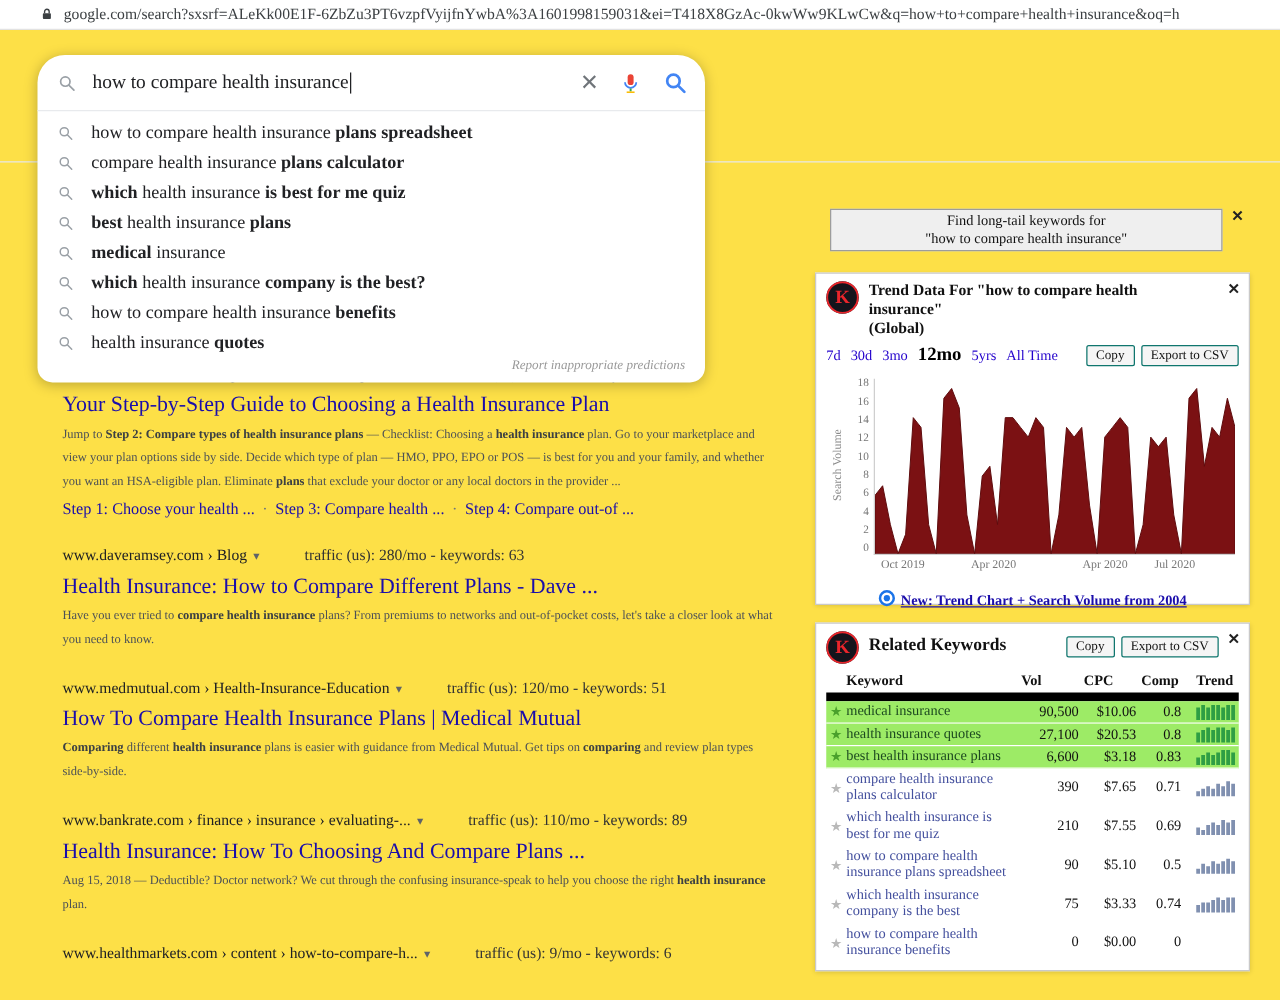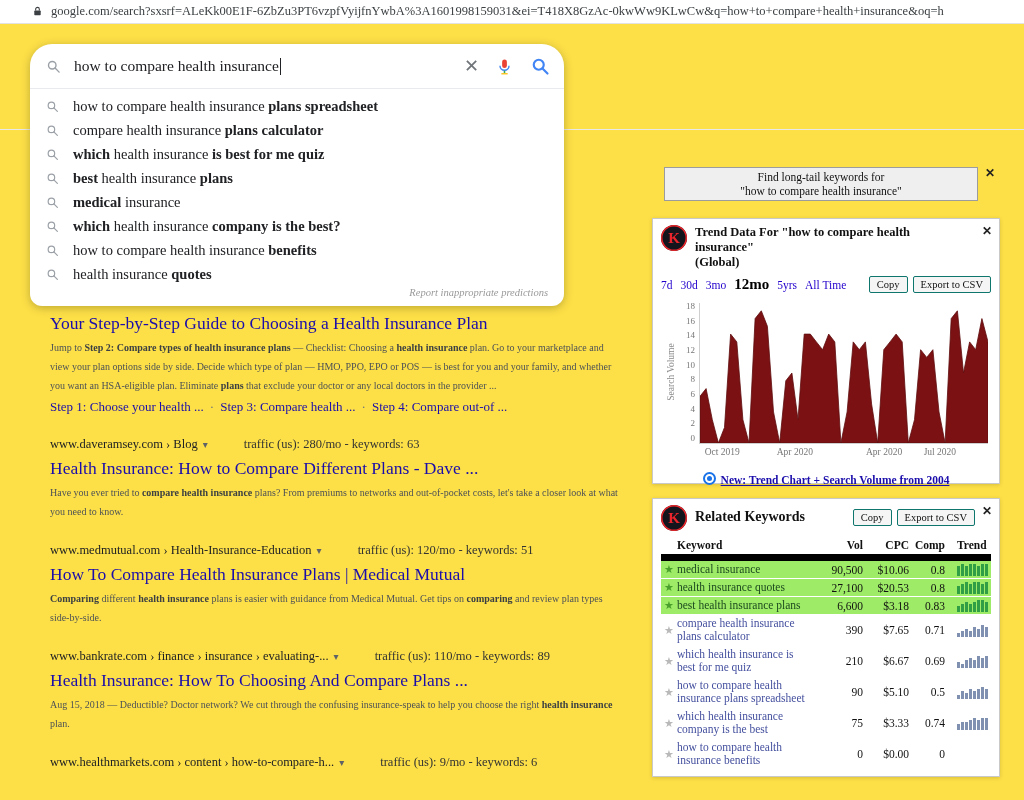--- a/index.html
+++ b/index.html
@@ -71,21 +71,21 @@
   .trend-link-row{text-align:center;margin-top:4px;font-size:11.5px;font-weight:bold;color:#1a0dab;cursor:pointer;}
   .trend-link-row .lnk{text-decoration:underline;}
   .newicon{display:inline-block;width:9px;height:9px;border:2px solid #1a73e8;border-radius:50%;
     background:#fff;margin-right:5px;position:relative;top:1px;}
   .newicon::after{content:"";position:absolute;left:2px;top:2px;width:5px;height:5px;border-radius:50%;background:#1a73e8;}
   .rel-title{font-size:14px;font-weight:bold;color:#111;margin-left:8px;margin-top:4px;flex:none;}
   .head-btns{margin-left:auto;margin-top:4px;margin-right:16px;display:flex;}
   .ktable{margin:4px 8px 0;font-size:11.5px;}
   .khead,.krow{display:grid;grid-template-columns:16px 140px 50px 46px 36px 44px;align-items:center;}
   .khead{font-weight:bold;color:#111;padding:2px 0 3px;border-bottom:7px solid #000000;}
-  .khead .h-num{text-align:right;padding-right:4px;}
+  .khead .h-num{text-align:left;padding-right:4px;}
   .khead .h-trend{padding-left:8px;}
   .krow{padding:2px 0;border-bottom:1px solid #fff;}
   .krow.hl{background:#9deb66;}
   .star{color:#b9b9b9;font-size:11px;text-align:center;cursor:pointer;}
   .hl .star{color:#4aa02c;}
   .kw{color:#44509e;line-height:13px;padding-right:4px;cursor:pointer;}
   .hl .kw{color:#1d4a20;}
   .num{text-align:right;color:#111;padding-right:4px;}
   .spark{display:flex;align-items:flex-end;gap:1px;height:13px;padding-left:8px;}
   .spark i{width:3px;display:block;}
@@ -403,21 +403,21 @@
               <i style="height: 10px; background: rgb(128, 144, 176);"></i>
               <i style="height: 8px; background: rgb(128, 144, 176);"></i>
               <i style="height: 12px; background: rgb(128, 144, 176);"></i>
               <i style="height: 10px; background: rgb(128, 144, 176);"></i>
             </span>
           </div>
           <div class="krow">
             <span class="star">★</span>
             <span class="kw">which health insurance is best for me quiz</span>
             <span class="num">210</span>
-            <span class="num">$6.67</span>
+            <span class="num">$7.55</span>
             <span class="num">0.69</span>
             <span class="spark">
               <i style="height: 6px; background: rgb(128, 144, 176);"></i>
               <i style="height: 4px; background: rgb(128, 144, 176);"></i>
               <i style="height: 8px; background: rgb(128, 144, 176);"></i>
               <i style="height: 10px; background: rgb(128, 144, 176);"></i>
               <i style="height: 8px; background: rgb(128, 144, 176);"></i>
               <i style="height: 12px; background: rgb(128, 144, 176);"></i>
               <i style="height: 10px; background: rgb(128, 144, 176);"></i>
               <i style="height: 12px; background: rgb(128, 144, 176);"></i>

